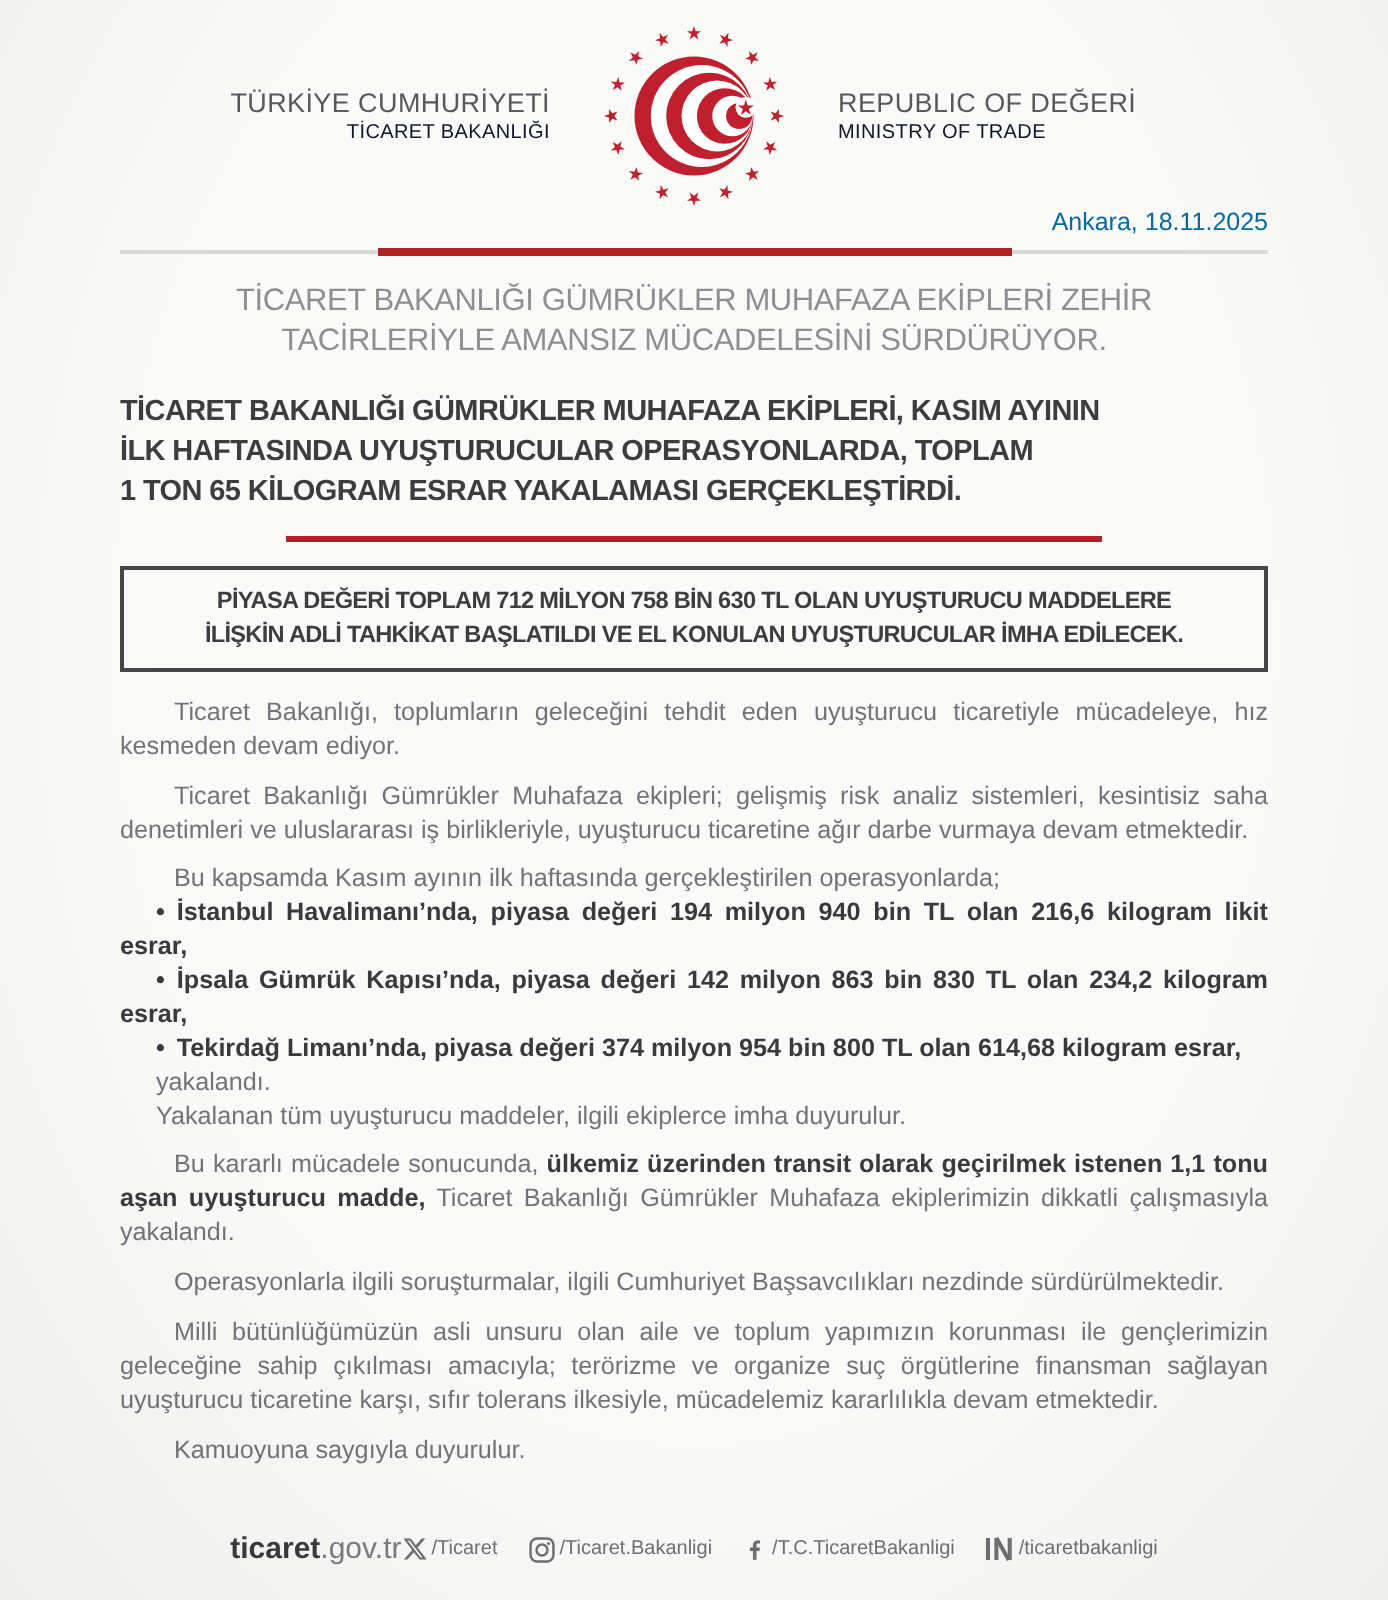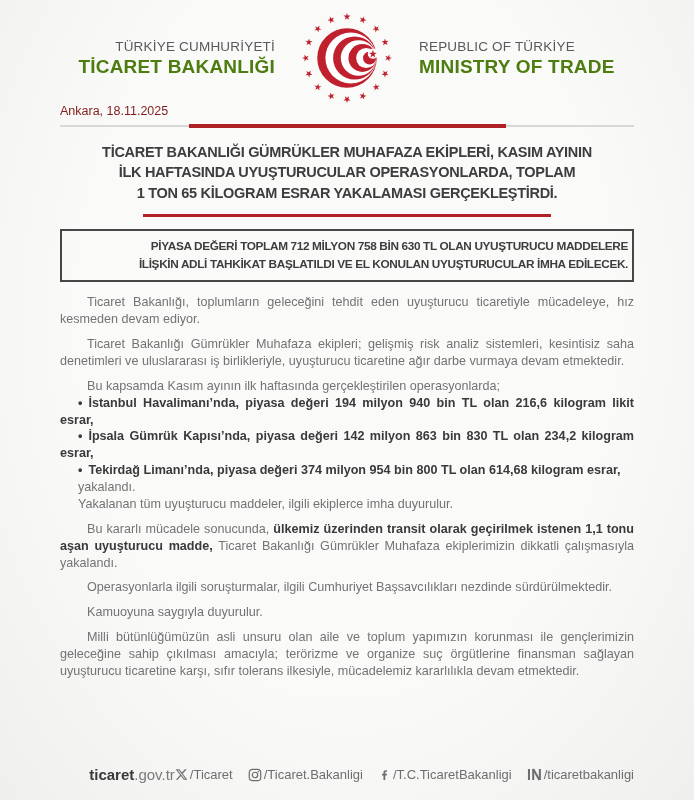--- a/index.html
+++ b/index.html
@@ -16,41 +16,41 @@
   header {
     display: grid;
     grid-template-columns: 1fr 96px 1fr;
     align-items: center;
     column-gap: 24px;
     height: 94px;
   }
   .h-left { text-align: right; }
   .h-right { text-align: left; }
   .h-line1 { font-size: 13.5px; color: #59595b; letter-spacing: 0.2px; }
-  .h-line2 { font-size: 19px; font-weight: bold; color: #4d7c0f; letter-spacing: 0.2px; margin-top: 2px; }
+  .h-line2 { font-size: 10px; font-weight: normal; color: #0f172a; letter-spacing: 0.2px; margin-top: 2px; }
   .logo { width: 96px; height: 96px; }
   .logo svg { width: 96px; height: 96px; display: block; }
 
   
-  .dateline { font-size: 12.5px; color: #7f1d1d; margin-top: 0px; }
+  .dateline { font-size: 12.5px; color: #0369a1; margin-top: 0px; text-align: right; }
   .divider { position: relative; height: 2px; background: #d8d8d7; margin-top: 7px; }
   .divider-red { position: absolute; left: 129px; top: -1px; width: 317px; height: 4px; background: #b02128; }
 
   
   .subtitle { margin-top: 14px; text-align: center; color: #8f8f91; font-size: 15.5px; line-height: 1.28; letter-spacing: -0.2px; }
   .subtitle div { white-space: nowrap; }
-  .headline { margin-top: 15px; text-align: center; color: #3d3d3f; font-weight: bold; font-size: 14.5px; line-height: 1.4; letter-spacing: -0.3px; }
+  .headline { margin-top: 15px; text-align: left; color: #3d3d3f; font-weight: bold; font-size: 14.5px; line-height: 1.4; letter-spacing: -0.3px; }
   .headline div { white-space: nowrap; }
   .headline-rule { width: 408px; height: 3px; background: #b02128; margin: 11px auto 0 auto; }
 
   .keybox {
     margin-top: 12px;
     border: 2px solid #47474a;
     padding: 7px 4px;
-    text-align: right;
+    text-align: center;
     font-weight: bold;
     color: #3d3d3f;
     font-size: 11.8px;
     line-height: 1.5;
     letter-spacing: -0.35px;
   }
   .keybox div { white-space: nowrap; }
 
   
   .body { margin-top: 12px; font-size: 12.6px; line-height: 1.34; text-align: justify; color: #737375; }
@@ -62,26 +62,26 @@
   .bullet .bullet-mark { font-weight: bold; color: #3a3a3c; padding-right: 6px; }
   .cont { padding-left: 18px; }
   .bold-inline { font-weight: bold; color: #3a3a3c; }
 
   
   footer {
     position: absolute;
     left: 60px; right: 60px; bottom: 17px;
     display: flex;
     align-items: center;
-    justify-content: flex-end;
+    justify-content: center;
   }
   .site { font-size: 15px; color: #7a7a7c; }
   .site-bold { font-weight: bold; color: #3a3a3c; }
   .social { display: flex; align-items: center; gap: 15px; }
-  .soc { display: flex; align-items: center; gap: 2px; font-size: 13px; color: #6d6e70; white-space: nowrap; }
+  .soc { display: flex; align-items: center; gap: 2px; font-size: 10px; color: #6d6e70; white-space: nowrap; }
   .soc svg { display: block; }
 </style>
 </head>
 <body>
 
 <div class="page">
 
   <header>
     <div class="h-left">
       <div class="h-line1">TÜRKİYE CUMHURİYETİ</div>
@@ -117,31 +117,35 @@
         <circle cx="62" cy="50" r="18.5" fill="#ffffff"></circle>
         <circle cx="66" cy="50" r="14.5" fill="#c01f2d"></circle>
         <circle cx="70" cy="50" r="10.5" fill="#ffffff"></circle>
         <circle cx="73.5" cy="50" r="6.8" fill="#c01f2d"></circle>
         <circle cx="77" cy="45.5" r="5.4" fill="#ffffff"></circle>
         <use href="#star" transform="translate(77 45.9) scale(4.4)"></use>
       </svg>
     </div>
 
     <div class="h-right">
-      <div class="h-line1">REPUBLIC OF TÜRKİYE</div>
+      <div class="h-line1">REPUBLIC OF DEĞERİ</div>
       <div class="h-line2">MINISTRY OF TRADE</div>
     </div>
   </header>
 
   <div class="dateline">Ankara, 18.11.2025</div>
 
   <div class="divider">
     <span class="divider-red"></span>
   </div>
 
+  <div class="subtitle">
+    <div>TİCARET BAKANLIĞI GÜMRÜKLER MUHAFAZA EKİPLERİ ZEHİR</div>
+    <div>TACİRLERİYLE AMANSIZ MÜCADELESİNİ SÜRDÜRÜYOR.</div>
+  </div>
 
   <div class="headline">
     <div>TİCARET BAKANLIĞI GÜMRÜKLER MUHAFAZA EKİPLERİ, KASIM AYININ</div>
     <div>İLK HAFTASINDA UYUŞTURUCULAR OPERASYONLARDA, TOPLAM</div>
     <div>1 TON 65 KİLOGRAM ESRAR YAKALAMASI GERÇEKLEŞTİRDİ.</div>
   </div>
 
   <div class="headline-rule"></div>
 
   <div class="keybox">
@@ -163,22 +167,22 @@
       </div>
       <div class="bullet">
         <span class="bullet-mark">•</span><span>Tekirdağ Limanı’nda, piyasa değeri 374 milyon 954 bin 800 TL olan 614,68 kilogram esrar,</span>
       </div>
       <div class="cont">yakalandı.</div>
       <div class="cont">Yakalanan tüm uyuşturucu maddeler, ilgili ekiplerce imha duyurulur.</div>
     </div>
 
     <p class="para"><span>Bu kararlı mücadele sonucunda, </span><span class="bold-inline">ülkemiz üzerinden transit olarak geçirilmek istenen 1,1 tonu aşan uyuşturucu madde,</span><span> Ticaret Bakanlığı Gümrükler Muhafaza ekiplerimizin dikkatli çalışmasıyla yakalandı.</span></p>
     <p class="para">Operasyonlarla ilgili soruşturmalar, ilgili Cumhuriyet Başsavcılıkları nezdinde sürdürülmektedir.</p>
+    <p class="para">Milli bütünlüğümüzün asli unsuru olan aile ve toplum yapımızın korunması ile gençlerimizin geleceğine sahip çıkılması amacıyla; terörizme ve organize suç örgütlerine finansman sağlayan uyuşturucu ticaretine karşı, sıfır tolerans ilkesiyle, mücadelemiz kararlılıkla devam etmektedir.</p>
     <p class="para">Kamuoyuna saygıyla duyurulur.</p>
-    <p class="para">Milli bütünlüğümüzün asli unsuru olan aile ve toplum yapımızın korunması ile gençlerimizin geleceğine sahip çıkılması amacıyla; terörizme ve organize suç örgütlerine finansman sağlayan uyuşturucu ticaretine karşı, sıfır tolerans ilkesiyle, mücadelemiz kararlılıkla devam etmektedir.</p>
   </div>
 
   <footer>
     <div class="site">
       <span class="site-bold">ticaret</span><span>.gov.tr</span>
     </div>
     <div class="social">
       <div class="soc">
         <span>
           <svg width="13" height="13" viewBox="0 0 24 24">

